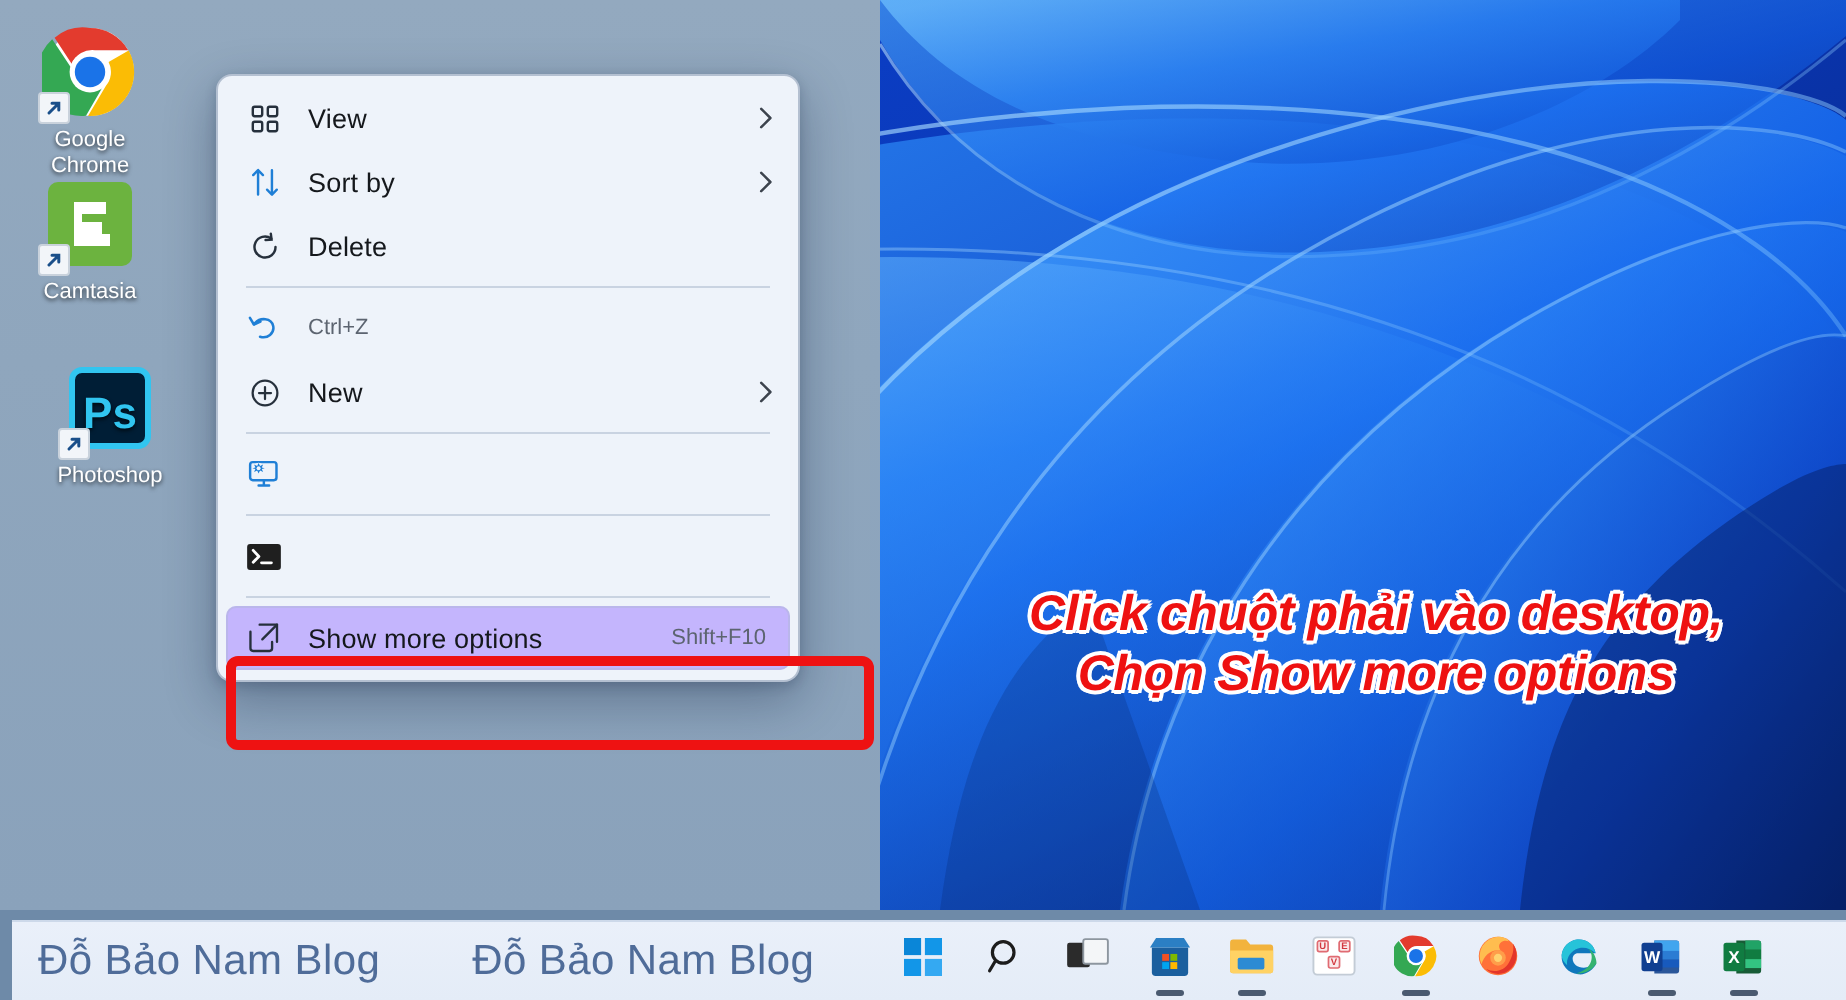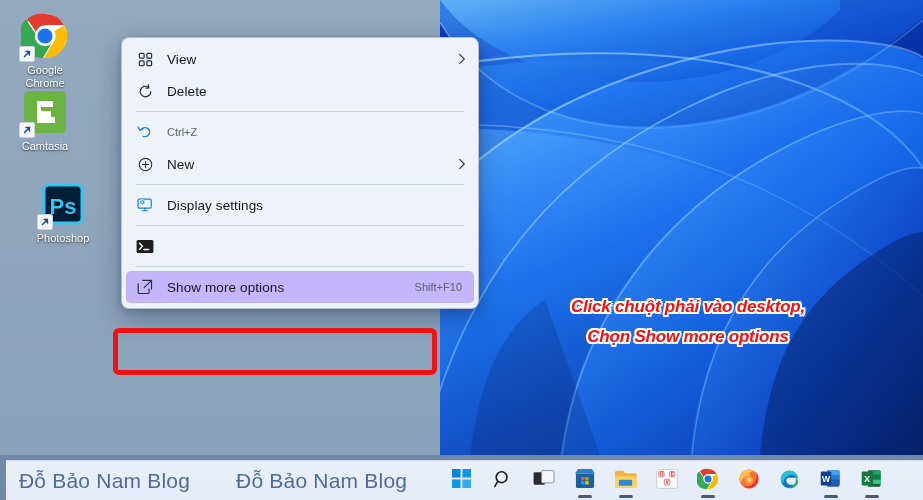--- a/index.html
+++ b/index.html
@@ -31,21 +31,21 @@
   .shortcut-badge {
     position:absolute; left:-2px; bottom:-2px; width:16px; height:16px;
     background:#f2f5f9; border:1px solid #c9d2dc; border-radius:2px;
     display:flex; align-items:center; justify-content:center;
     font-size:11px; color:#1a4f8a; line-height:1;
   }
   .shortcut-badge svg { width:10px; height:10px; }
 
   
   #ctxmenu {
-    position:absolute; left:121px; top:37px; width:358px;
+    position:absolute; left:108px; top:37px; width:292px;
     background:#eef3fa;
     border:1px solid rgba(160,175,195,.75);
     border-radius:8px;
     box-shadow:0 9px 26px rgba(10,25,55,.33), 0 2px 6px rgba(10,25,55,.18);
     padding:5px 4px;
     overflow:hidden;
   }
   .mi {
     display:flex; align-items:center;
     height:32px; padding:0 8px 0 6px;
@@ -71,21 +71,21 @@
     border:5px solid #ee1212; border-radius:6px;
     pointer-events:none;
   }
 
   
   #annot {
     position:absolute; left:462px; top:292px; width:452px;
     text-align:center;
     font-family:"Liberation Sans", sans-serif;
     font-weight:bold; font-style:italic;
-    font-size:17px; line-height:30px;
+    font-size:25px; line-height:30px;
     color:#ee1111;
     text-shadow:
       -1.6px -1.6px 0 #fff, 1.6px -1.6px 0 #fff,
       -1.6px  1.6px 0 #fff, 1.6px  1.6px 0 #fff,
        0 -2px 0 #fff, 0 2px 0 #fff, -2px 0 0 #fff, 2px 0 0 #fff;
     letter-spacing:-.2px;
   }
 
   
   #taskbar {
@@ -203,21 +203,21 @@
     </svg>
     <span class="shortcut-badge">
       <svg viewBox="0 0 10 10">
           <path d="M2.5 7.5 L7 3 M4 2.6 H7.4 V6" stroke="#1a4f8a" stroke-width="1.5" fill="none" stroke-linecap="round"></path>
         </svg>
     </span>
   </div>
   <div>Camtasia</div>
 </div>
 
-<div class="desk-icon" style="left:20px; top:180px;">
+<div class="desk-icon" style="left:12px; top:180px;">
   <div class="glyph">
     <svg viewBox="0 0 48 48" width="48" height="48">
       <rect x="5" y="5" width="38" height="38" rx="5" fill="#001e36" stroke="#31c5f0" stroke-width="3"></rect>
       <text x="24" y="34" text-anchor="middle" font-family="Liberation Sans, sans-serif" font-size="22" font-weight="bold" fill="#31c5f0">Ps</text>
     </svg>
     <span class="shortcut-badge">
       <svg viewBox="0 0 10 10">
           <path d="M2.5 7.5 L7 3 M4 2.6 H7.4 V6" stroke="#1a4f8a" stroke-width="1.5" fill="none" stroke-linecap="round"></path>
         </svg>
     </span>
@@ -237,20 +237,34 @@
       </span>
       <span class="mi-label">View</span>
       <span class="mi-chev">
         <svg width="8" height="12" viewBox="0 0 8 12" fill="none" stroke="#3c434d" stroke-width="1.25" stroke-linecap="round" stroke-linejoin="round">
           <path d="M1.6 1.4 L6.2 6 L1.6 10.6"></path>
         </svg>
       </span>
     </div>
     <div class="mi">
       <span class="mi-icon">
+        <svg width="15" height="16" viewBox="0 0 16 17" fill="none" stroke="#1f7fd6" stroke-width="1.3" stroke-linecap="round" stroke-linejoin="round">
+          <path d="M4.3 15.2 V2.2 M1.7 4.8 L4.3 2.1 L6.9 4.8"></path>
+          <path d="M11.7 2.2 V15.2 M9.1 12.6 L11.7 15.3 L14.3 12.6"></path>
+        </svg>
+      </span>
+      <span class="mi-label">Sort by</span>
+      <span class="mi-chev">
+        <svg width="8" height="12" viewBox="0 0 8 12" fill="none" stroke="#3c434d" stroke-width="1.25" stroke-linecap="round" stroke-linejoin="round">
+          <path d="M1.6 1.4 L6.2 6 L1.6 10.6"></path>
+        </svg>
+      </span>
+    </div>
+    <div class="mi">
+      <span class="mi-icon">
         <svg width="15" height="15" viewBox="0 0 16 16" fill="none" stroke="#26303c" stroke-width="1.3" stroke-linecap="round">
           <path d="M13.6 8 A5.6 5.6 0 1 1 11.3 3.5"></path>
           <path d="M11.1 0.9 L11.5 4.1 L8.3 4.3"></path>
         </svg>
       </span>
       <span class="mi-label">Delete</span>
     </div>
     <div class="mi-sep"></div>
     <div class="mi">
       <span class="mi-icon">
@@ -279,21 +293,20 @@
     <div class="mi">
       <span class="mi-icon">
         <svg width="17" height="16" viewBox="0 0 18 17" fill="none">
           <rect x="1.1" y="2.2" width="14" height="9.6" rx="1.4" stroke="#1f7fd6" stroke-width="1.3"></rect>
           <path d="M5.6 14.6 H11.2 M8.4 11.9 V14.6" stroke="#1f7fd6" stroke-width="1.3" stroke-linecap="round"></path>
           <circle cx="5.6" cy="5.4" r="2.9" fill="#f0f5fb"></circle>
           <path d="M5.6 2.6 L6.35 4.2 L8 3.5 L7.3 5.1 L8.9 5.4 L7.3 5.8 L8 7.4 L6.35 6.7 L5.6 8.3 L4.85 6.7 L3.2 7.4 L3.9 5.8 L2.3 5.4 L3.9 5.1 L3.2 3.5 L4.85 4.2 Z" fill="#1f7fd6"></path>
           <circle cx="5.6" cy="5.4" r="1.05" fill="#f0f5fb"></circle>
         </svg>
       </span>
-      <span class="mi-label">Display settings</span>
     </div>
     <div class="mi-sep"></div>
     <div class="mi">
       <span class="mi-icon">
         <svg width="18" height="15" viewBox="0 0 19 15">
           <rect x="0.6" y="0.6" width="17.8" height="13.8" rx="1.6" fill="#1f1f1f"></rect>
           <path d="M3.8 4 L6.8 7.2 L3.8 10.3" stroke="#ffffff" stroke-width="1.5" fill="none" stroke-linecap="round" stroke-linejoin="round"></path>
           <path d="M8.2 10.6 H13.4" stroke="#ffffff" stroke-width="1.5" stroke-linecap="round"></path>
         </svg>
       </span>

